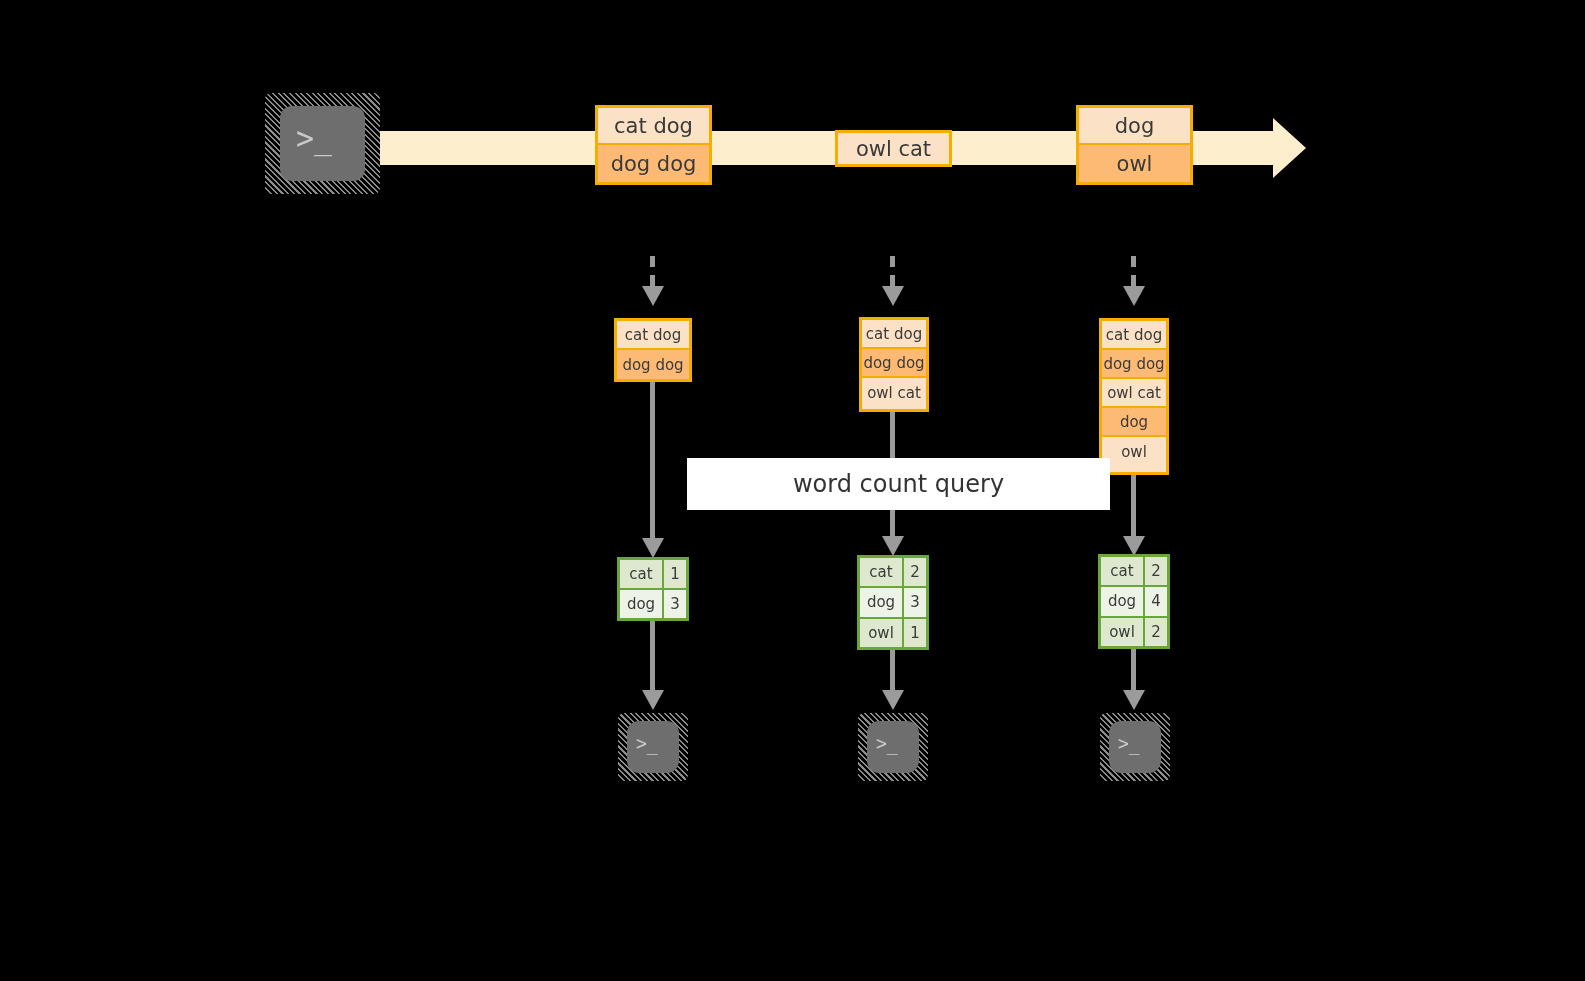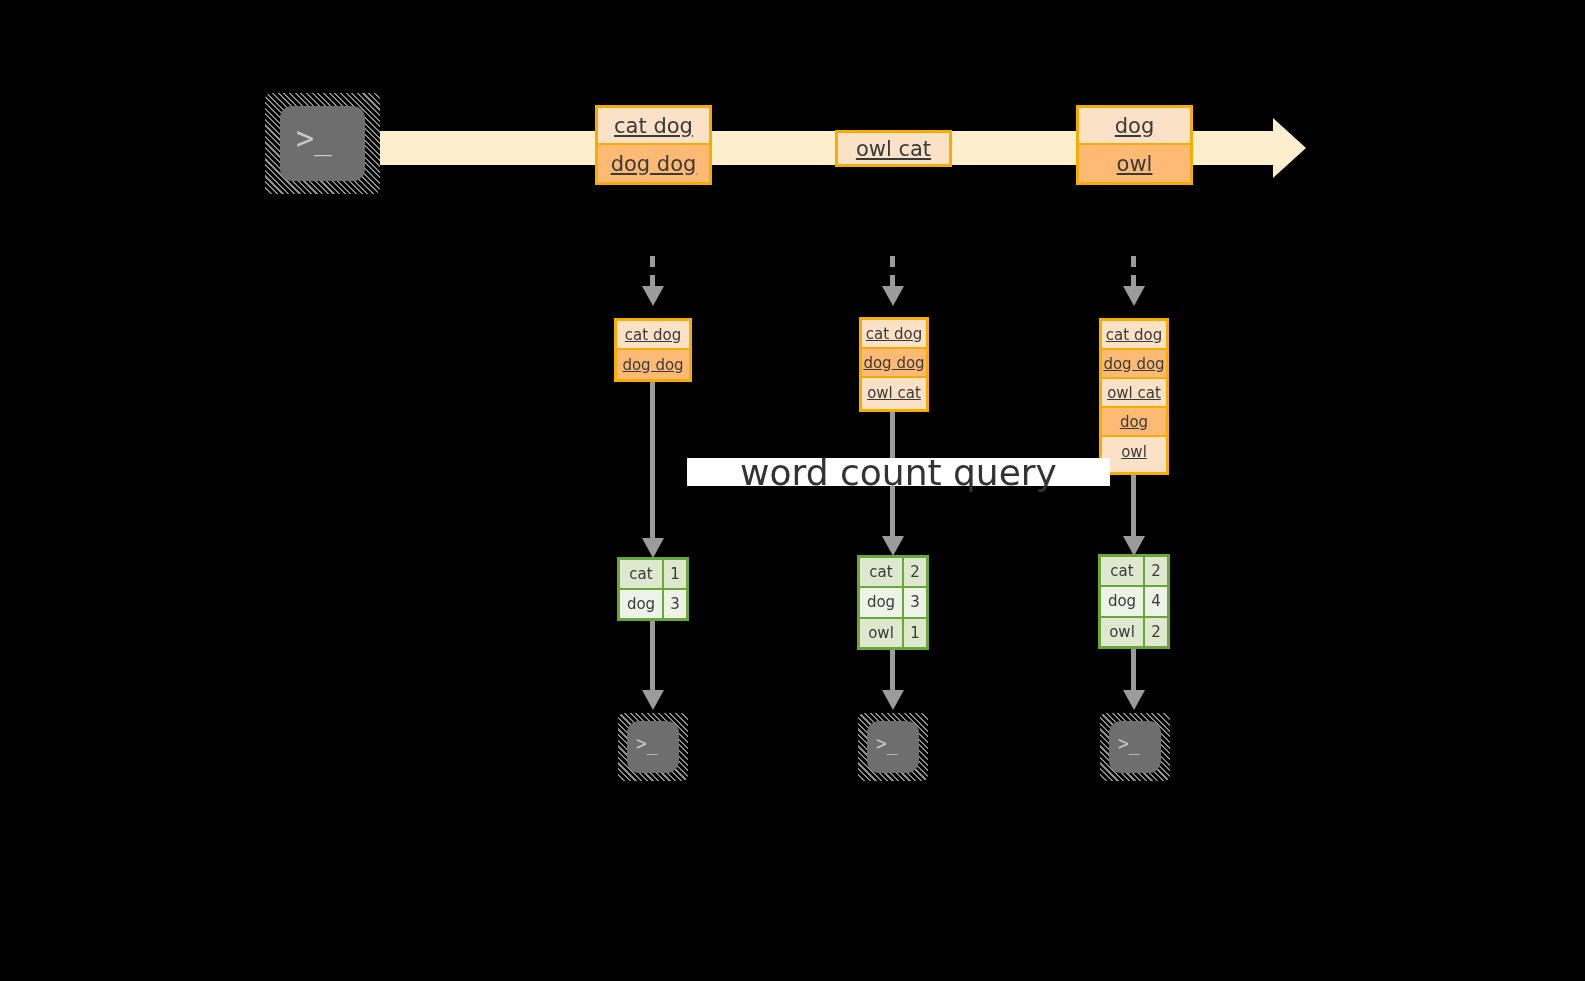--- a/index.html
+++ b/index.html
@@ -66,21 +66,20 @@
     background: #fbe1c5;
   }
   .orow {
     box-sizing: border-box;
     display: flex;
     align-items: center;
     justify-content: center;
     background: #fbe1c5;
     border-bottom: 2px solid #f5ad00;
     white-space: nowrap;
-    text-decoration: underline;
   }
   .orow:last-child { border-bottom: none; }
   .orow.light { background: #fdba74; }
   
   .gbox {
     position: absolute;
     box-sizing: border-box;
     border: 3px solid #6aa739;
     background: #dde8cf;
     display: flex;
@@ -266,15 +265,15 @@
 
   <div class="vline" style="left:1131px; top:649px; width:5px; height:47px;"></div>
   <div class="vhead" style="left:1123px; top:690px;"></div>
 
   <div class="terminal" style="left:1100px; top:713px; width:70px; height:68px;">
     <div class="hatch"></div>
     <div class="body" style="left:9px; top:8px; right:9px; bottom:8px;"></div>
     <div class="glyph" style="left:18px; top:22px; font-size:18px;">&gt;_</div>
   </div>
 
-  <div class="banner" style="left:687px; top:458px; width:423px; height:28px; font-size:36px;">word count query</div>
+  <div class="banner" style="left:687px; top:458px; width:423px; height:52px; font-size:24px;">word count query</div>
 
 </div>
 
 </body></html>

